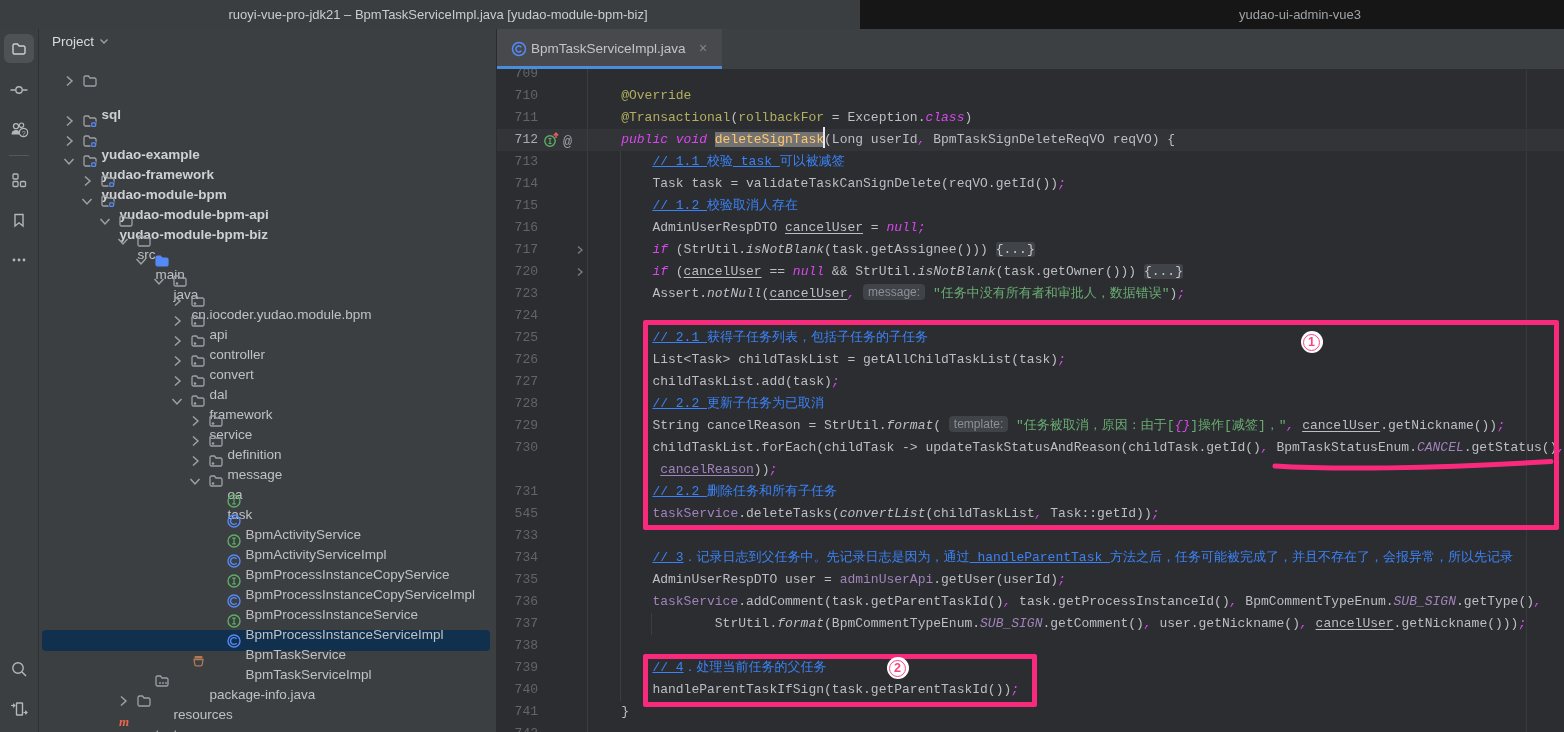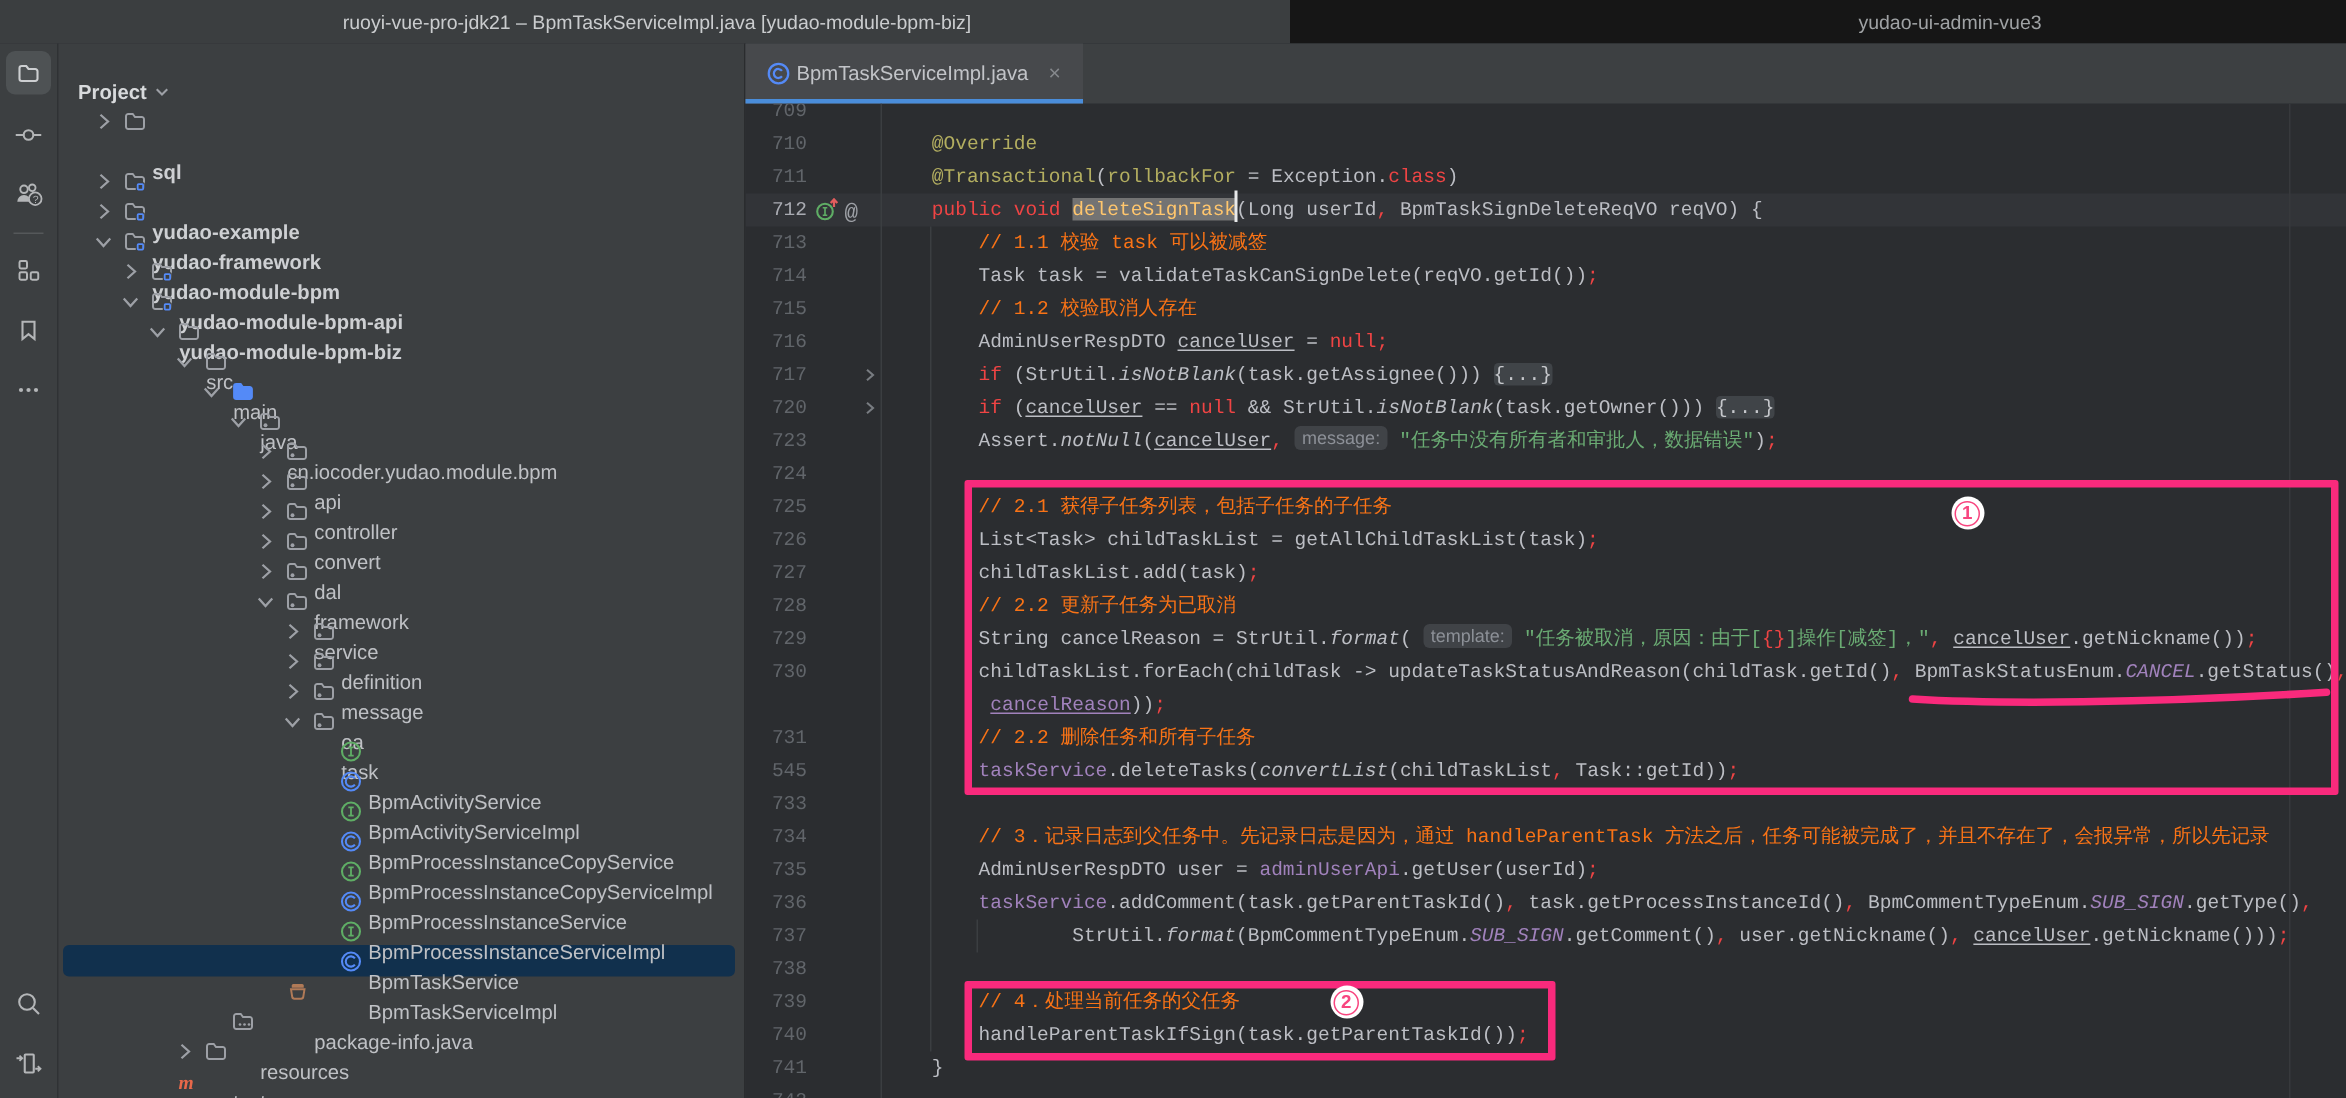--- a/index.html
+++ b/index.html
@@ -2,43 +2,43 @@
 <html><head>
 <meta charset="utf-8">
 <style>
 * { margin:0; padding:0; box-sizing:border-box; }
 html,body { width:1564px; height:732px; overflow:hidden; background:#2B2D30; }
 #app { position:absolute; inset:0; width:1564px; height:732px; font-family:"Liberation Sans",sans-serif; }
 #tbl { position:absolute; left:0; top:0; width:860px; height:29px; background:#3B3E40; color:#CACCCE; font-size:13px; text-align:center; line-height:29px; padding-left:16px; }
 #tbr { position:absolute; left:860px; top:0; width:880px; height:29px; background:#161616; color:#9FA2A4; font-size:13px; text-align:center; line-height:29px; }
 #rail { position:absolute; left:0; top:29px; width:39px; height:703px; background:#3C3F41; border-right:1px solid #2F3234; }
 #tree { position:absolute; left:39px; top:29px; width:458px; height:703px; background:#3C3F41; border-right:1px solid #2A2C2E; color:#BFC1C5; font-size:13.5px; }
-#treehead { position:absolute; left:13px; top:20px; height:26px; line-height:26px; font-weight:bold; color:#D8DADC;text-align:center; }
+#treehead { position:absolute; left:13px; top:0; height:26px; line-height:26px; font-weight:normal; color:#D8DADC;text-align:center; }
 .row { position:absolute; height:20px; line-height:20px; white-space:nowrap; }
 .row b { font-weight:bold; color:#CED0D3; }
 .sel { position:absolute; left:3px; width:448px; height:21px; background:#11304D; border-radius:4px; }
 .chev { position:absolute; top:2px; }
 .tic { position:absolute; top:2px; }
 .lbl { position:absolute; top:0;margin-top:34px; }
 #editor { position:absolute; left:497px; top:29px; width:1067px; height:703px; background:#2B2D30; }
 #tabs { position:absolute; left:0; top:0; width:1067px; height:40px; background:#3D4042; }
 #tab1 { position:absolute; left:0; top:0; width:225px; height:40px; background:#47494C; }
 #tabul { position:absolute; left:0; top:37px; width:225px; height:3px; background:#4A8DDA; }
 #tabtext { position:absolute; left:34px; top:0; height:40px; line-height:40px; color:#C2C4C8; font-size:13.5px; }
 #tabx { position:absolute; left:202px; top:0; height:40px; line-height:38px; color:#85888C; font-size:14px; }
 #codearea { position:absolute; left:0; top:40px; width:1067px; height:663px; overflow:hidden; }
 .caretband { position:absolute; left:0; width:1067px; height:22px; background:#323438; }
 .gutline { position:absolute; left:90px; top:0; width:1px; height:663px; background:#3B3E41; }
 .marginline { position:absolute; left:1029px; top:0; width:1px; height:663px; background:#37393C; }
 .iguide { position:absolute; width:1px; background:#3B3E41; }
 .ln { position:absolute; left:0; width:41px; text-align:right; height:22px; line-height:22px; font-family:"Liberation Mono",monospace; font-size:13px; color:#61656A; }
 .cl { position:absolute; height:22px; line-height:22px; font-family:"Liberation Mono",monospace; font-size:13px; color:#BCBEC4; white-space:pre; }
-.k { color:#ef4444; }
+.k { color:#d946ef;font-style:italic; }
 .an { color:#B3AE60; }
-.cm { color:#f97316; }
+.cm { color:#3b82f6;text-decoration:underline; }
 .st { color:#6AAB73; }
 .fl { color:#A182BC; }
 .ct { color:#A182BC; font-style:italic; }
 .it { font-style:italic; }
 .md { color:#FFC66D; }
 .ul { text-decoration:underline; text-underline-offset:2px; }
 .ulp { color:#A182BC; text-decoration:underline; text-underline-offset:2px; }
 .pill { display:inline-block; background:#404347; color:#8C9097; border-radius:4px; font-size:12px; font-family:"Liberation Sans",sans-serif; padding:0 5px; line-height:16px; vertical-align:1px; }
 .fold { background:#404448; border-radius:3px; color:#C6C8CC; }
 .selword { background:#737373; }

